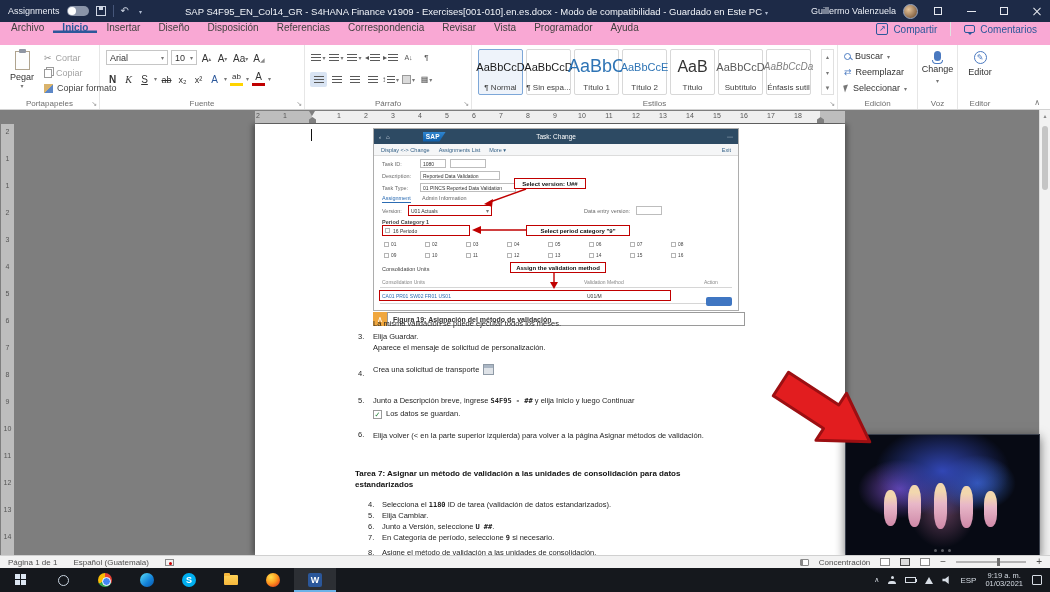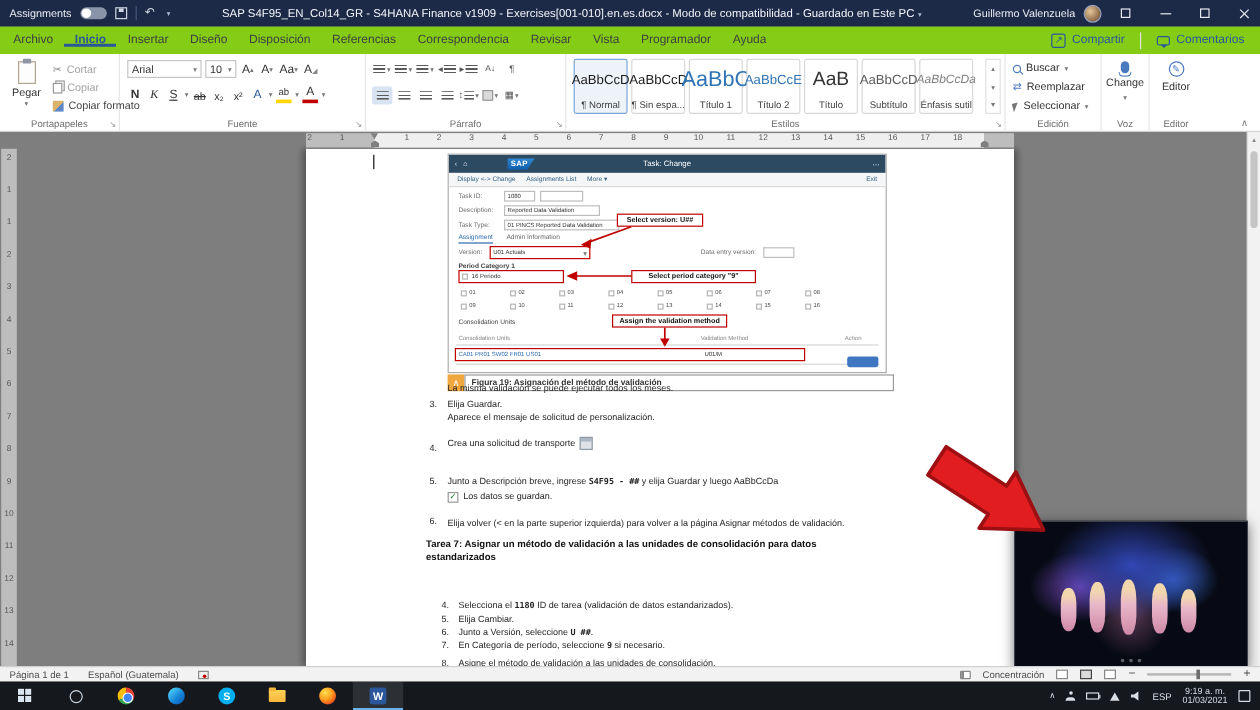--- a/index.html
+++ b/index.html
@@ -22,22 +22,22 @@
   .tb-user{font-size:9px;white-space:nowrap}
   .avatar{width:15px;height:15px;border-radius:50%;flex:none;border:1px solid #9aa7c0;
           background:radial-gradient(circle at 35% 35%,#e6c49a,#8a6848 70%,#5f452e)}
   .winbtn{width:26px;height:22px;display:flex;align-items:center;justify-content:center;flex:none;position:relative}
   .winbtn .bar{width:9px;height:1px;background:#e6e9f0}
   .winbtn .box{width:8px;height:8px;border:1px solid #e6e9f0}
   .winbtn .x1,.winbtn .x2{position:absolute;width:10px;height:1px;background:#e6e9f0}
   .winbtn .x1{transform:rotate(45deg)}.winbtn .x2{transform:rotate(-45deg)}
 
   
-  #tabrow{position:absolute;top:22px;left:0;right:0;height:23px;background:#84cc16;display:flex;
-          align-items:center;font-size:10px;color:#404040;padding-left:2px;z-index:99}
+  #tabrow{position:absolute;top:22px;left:0;right:0;height:23px;background:#f9a8d4;display:flex;
+          align-items:flex-start;font-size:10px;color:#404040;padding-left:2px;z-index:99}
   .rtab{display:flex;align-items:center;padding:0 9px}
   .rtab.active{color:#2b579a;font-weight:700;box-shadow:inset 0 -2.5px 0 #2b579a}
   .tabright{margin-left:auto;display:flex;align-items:center}
   .trbtn{display:flex;align-items:center;gap:5px;color:#2b579a;padding:0 13px;font-size:10px}
   .i-share{width:12px;height:12px;border:1px solid #2b579a;border-radius:2px;font-size:8px;line-height:10px;
            text-align:center;color:#2b579a}
   .i-comment{width:11px;height:8px;border:1px solid #2b579a;border-radius:2px;position:relative}
   .i-comment::after{content:"";position:absolute;left:2px;bottom:-3px;border-left:3px solid transparent;
            border-right:3px solid transparent;border-top:3px solid #2b579a}
   .tsep{width:1px;height:14px;background:#e2e2e2;align-self:center}
@@ -72,21 +72,21 @@
         font-size:8px;color:#555}
   .pbtn.sel{background:#d9e4f3}
   .scard{width:45px;height:46px;border:1px solid #d8d8d8;border-radius:2px;display:flex;flex-direction:column;
          align-items:center;justify-content:flex-end;padding-bottom:2px;background:#fff;flex:none}
   .scard.sel{border-color:#7da7d8;background:#eef3fa}
   .sprev{font-size:11px;color:#1a1a1a;flex:1;display:flex;align-items:center;white-space:nowrap;overflow:hidden}
   .sname{font-size:8px;color:#3f3f3f;white-space:nowrap}
   .sgallery{position:absolute;left:6px;top:4px;display:flex;gap:3px}
   .sscroll{position:absolute;right:3px;top:4px;width:13px;height:46px;border:1px solid #e0e0e0;display:flex;
            flex-direction:column;align-items:center;justify-content:space-between;font-size:6px;color:#777;padding:3px 0}
-  .erow{display:flex;align-items:flex-end;gap:4px;font-size:9px;color:#333;position:absolute;left:6px;white-space:nowrap}
+  .erow{display:flex;align-items:center;gap:4px;font-size:9px;color:#333;position:absolute;left:6px;white-space:nowrap}
   .i-find{width:7px;height:7px;border:1.3px solid #4f7ec2;border-radius:50%;position:relative}
   .i-find::after{content:"";position:absolute;width:4px;height:1.3px;background:#4f7ec2;transform:rotate(45deg);
                  right:-3px;bottom:-1px}
   .i-repl{color:#4f7ec2;font-size:9px;line-height:9px}
   .i-selp{width:0;height:0;border-top:7px solid #777;border-right:5px solid transparent;transform:rotate(-15deg)}
   .bigbtn{position:absolute;left:0;right:0;top:6px;display:flex;flex-direction:column;align-items:center;gap:3px;
           font-size:9px;color:#333}
   .i-mic{width:7px;height:10px;border-radius:4px;background:#4a79c0;position:relative}
   .i-mic::after{content:"";position:absolute;left:-2px;right:-2px;bottom:-3px;height:3px;
                 border-bottom:1.4px solid #4a79c0;border-left:1.4px solid #4a79c0;border-right:1.4px solid #4a79c0;
@@ -685,31 +685,31 @@
   <div class="bt" style="left:118px;top:219px">Aparece el mensaje de solicitud de personalización.</div>
 
   <span class="bnum" style="left:103px;top:245px">4.</span>
   <div class="bt" style="left:118px;top:240px;display:flex;align-items:center;gap:4px">
     <span>Crea una solicitud de transporte</span>
     <span class="i-transport"></span>
   </div>
 
   <span class="bnum" style="left:103px;top:272px">5.</span>
   <div class="bt" style="left:118px;top:272px">
-    <span>Junto a Descripción breve, ingrese </span><span class="code">S4F95 - ##</span><span> y elija Guardar y luego AaBbCcDa</span>
+    <span>Junto a Descripción breve, ingrese </span><span class="code">S4F95 - ##</span><span> y elija Inicio y luego Continuar</span>
   </div>
   <div class="bt" style="left:118px;top:285px;display:flex;align-items:center;gap:4px">
     <span class="i-check">✓</span>
     <span>Los datos se guardan.</span>
   </div>
 
   <span class="bnum" style="left:103px;top:306px">6.</span>
   <div class="bt btw" style="left:118px;top:306px;width:378px">Elija volver (&lt; en la parte superior izquierda) para volver a la página Asignar métodos de validación.</div>
 
-  <div class="bhead" style="left:100px;top:324px;width:382px">Tarea 7: Asignar un método de validación a las unidades de consolidación para datos estandarizados</div>
+  <div class="bhead" style="left:100px;top:344px;width:382px">Tarea 7: Asignar un método de validación a las unidades de consolidación para datos estandarizados</div>
 
   <span class="bnum" style="left:113px;top:376px">4.</span>
   <div class="bt" style="left:127px;top:376px">
     <span>Selecciona el </span><span class="code">1180</span><span> ID de tarea (validación de datos estandarizados).</span>
   </div>
   <span class="bnum" style="left:113px;top:387px">5.</span>
   <div class="bt" style="left:127px;top:387px">
     <span>Elija Cambiar.</span><span class="code"></span><span></span>
   </div>
   <span class="bnum" style="left:113px;top:398px">6.</span>

